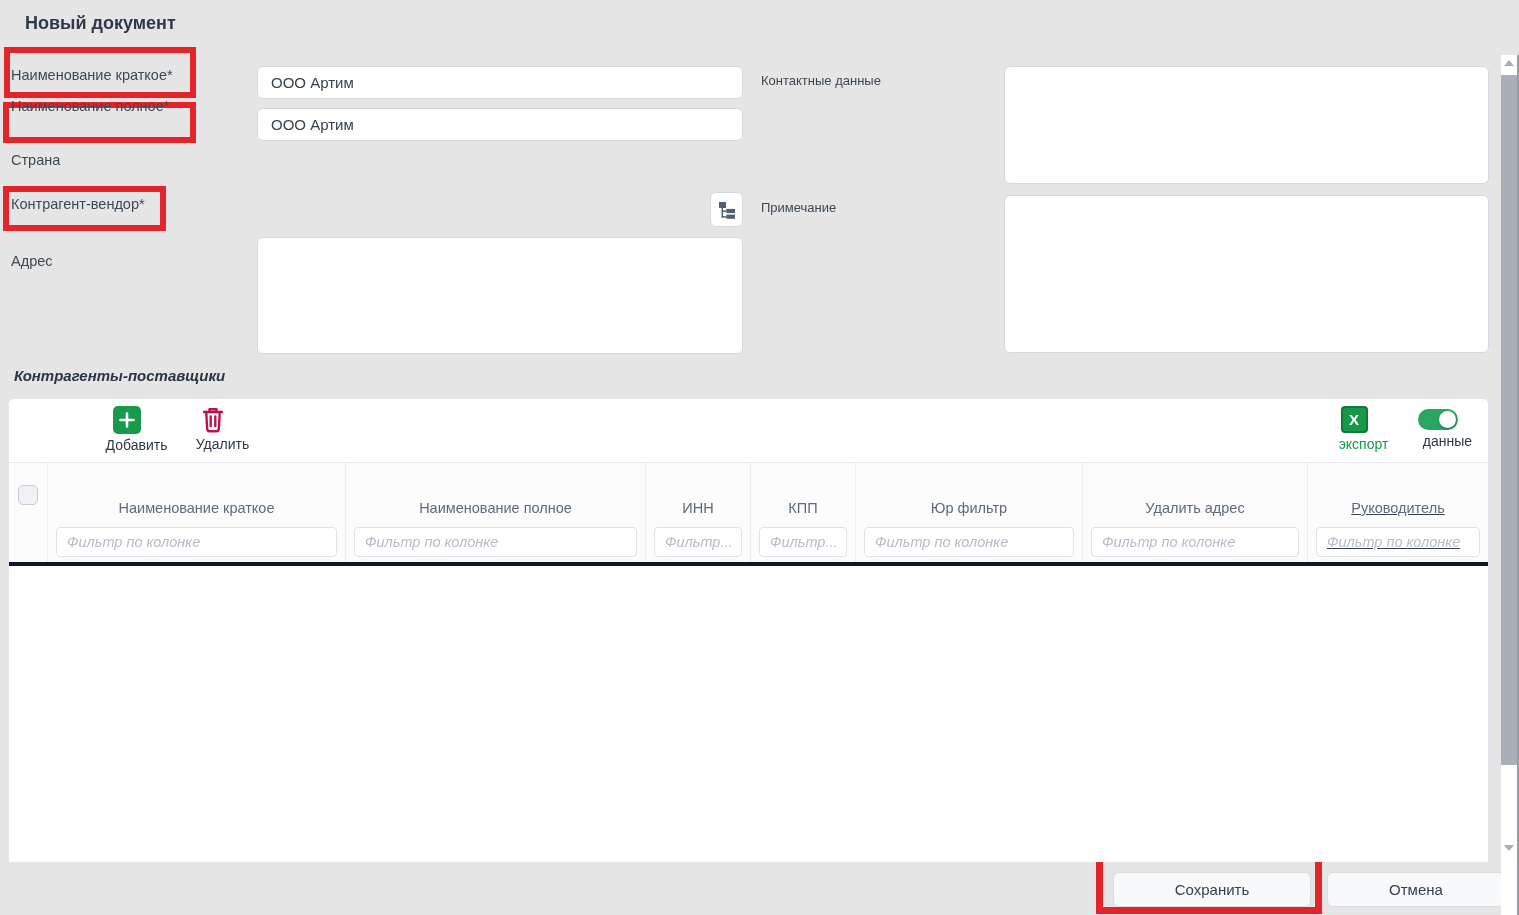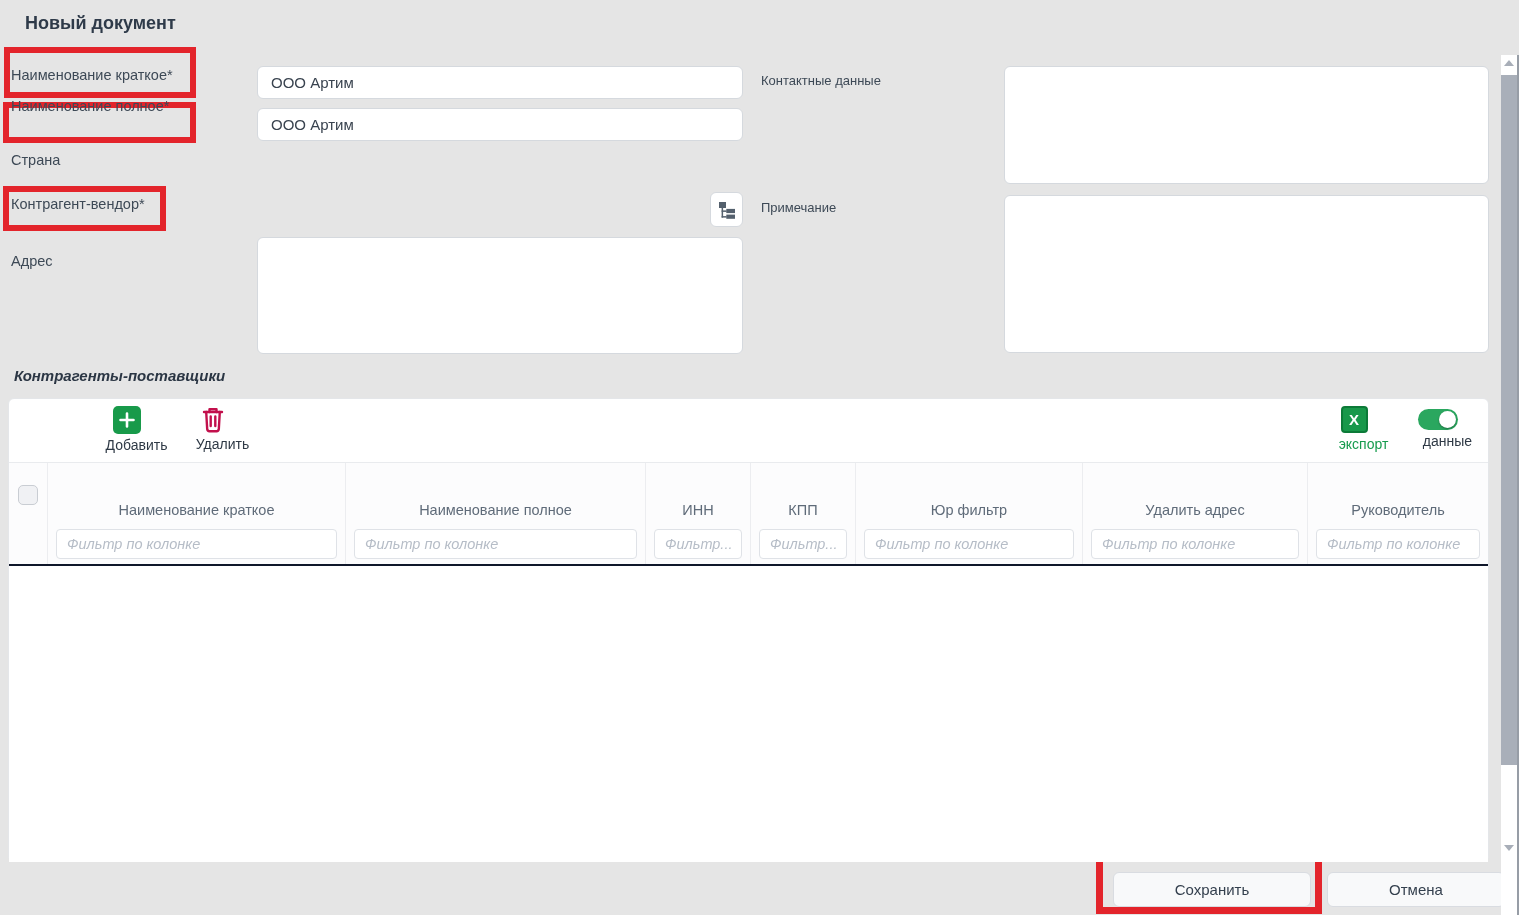--- a/index.html
+++ b/index.html
@@ -45,26 +45,26 @@
   .tb-add { left:72px; width:92px; }
   .tb-del { left:164px; width:80px; }
   .tb-export { left:1304px; width:82px; }
   .tb-export span.tlabel { color:#169b4e; }
   .tb-filter { left:1387px; width:84px; }
   .icon-plus { width:28px; height:28px; background:#189a4a; border-radius:5px; display:flex; align-items:center; justify-content:center; }
   .icon-excel { width:27px; height:27px; background:#18984a; border:2px solid #0c7a38; border-radius:4px; display:flex; align-items:center; justify-content:center; color:#fff; font-weight:700; font-size:15px; }
   .toggle { position:relative; width:40px; height:21px; border-radius:12px; background:#2aa75f; margin-top:3px; }
   .toggle .knob { position:absolute; right:2px; top:2px; width:17px; height:17px; border-radius:50%; background:#fff; box-shadow:0 1px 2px rgba(0,0,0,.35); }
 
-  .hdr { display:flex; height:103px; background:#fcfcfd; border-bottom:2px solid #0f172a; }
+  .hdr { display:flex; height:103px; background:#fcfcfd; border-bottom:4px solid #0f172a; }
   .cbcell { width:39px; border-right:1px solid #ecedf0; display:flex; justify-content:center; }
   .checkbox { width:20px; height:20px; margin-top:22px; border:1px solid #c9cdd3; border-radius:5px; background:#f0f1f4; cursor:pointer; }
   .hcell { border-right:1px solid #ecedf0; display:flex; flex-direction:column; justify-content:flex-end; align-items:center; padding-bottom:5px; }
   .hcell:last-child { border-right:none; }
-  .c0{width:298px;} .c1{width:300px;} .c2{width:105px;} .c3{width:105px;} .c4{width:227px;} .c5{width:225px;} .c6{flex:1;}
+  .c0{width:298px;} .c1{width:300px;} .c2{width:105px;} .c3{width:105px;} .c4{width:227px;} .c5{width:225px;} .c6{flex:1;text-decoration:underline;}
   .hlabel { font-size:14.5px; color:#5f6b79; margin-bottom:11px; white-space:nowrap; }
   .ffilter { width:calc(100% - 16px); height:30px; border:1px solid #dfe2e7; border-radius:4px; padding:0 10px; font-family:inherit; font-size:14.5px; color:#39434f; outline:none; }
   .ffilter::placeholder { font-style:italic; color:#b6bdc7; }
   .tbody { height:296px; background:#fff; }
 
   .footbtn { position:absolute; top:872px; height:35px; background:#f8f9fa; border:1px solid #d9dce1; border-radius:6px; font-family:inherit; font-size:15px; color:#333f4d; cursor:pointer; }
   .btn-save { left:1113px; width:198px; }
   .btn-cancel { left:1327px; width:178px; }
 
   

